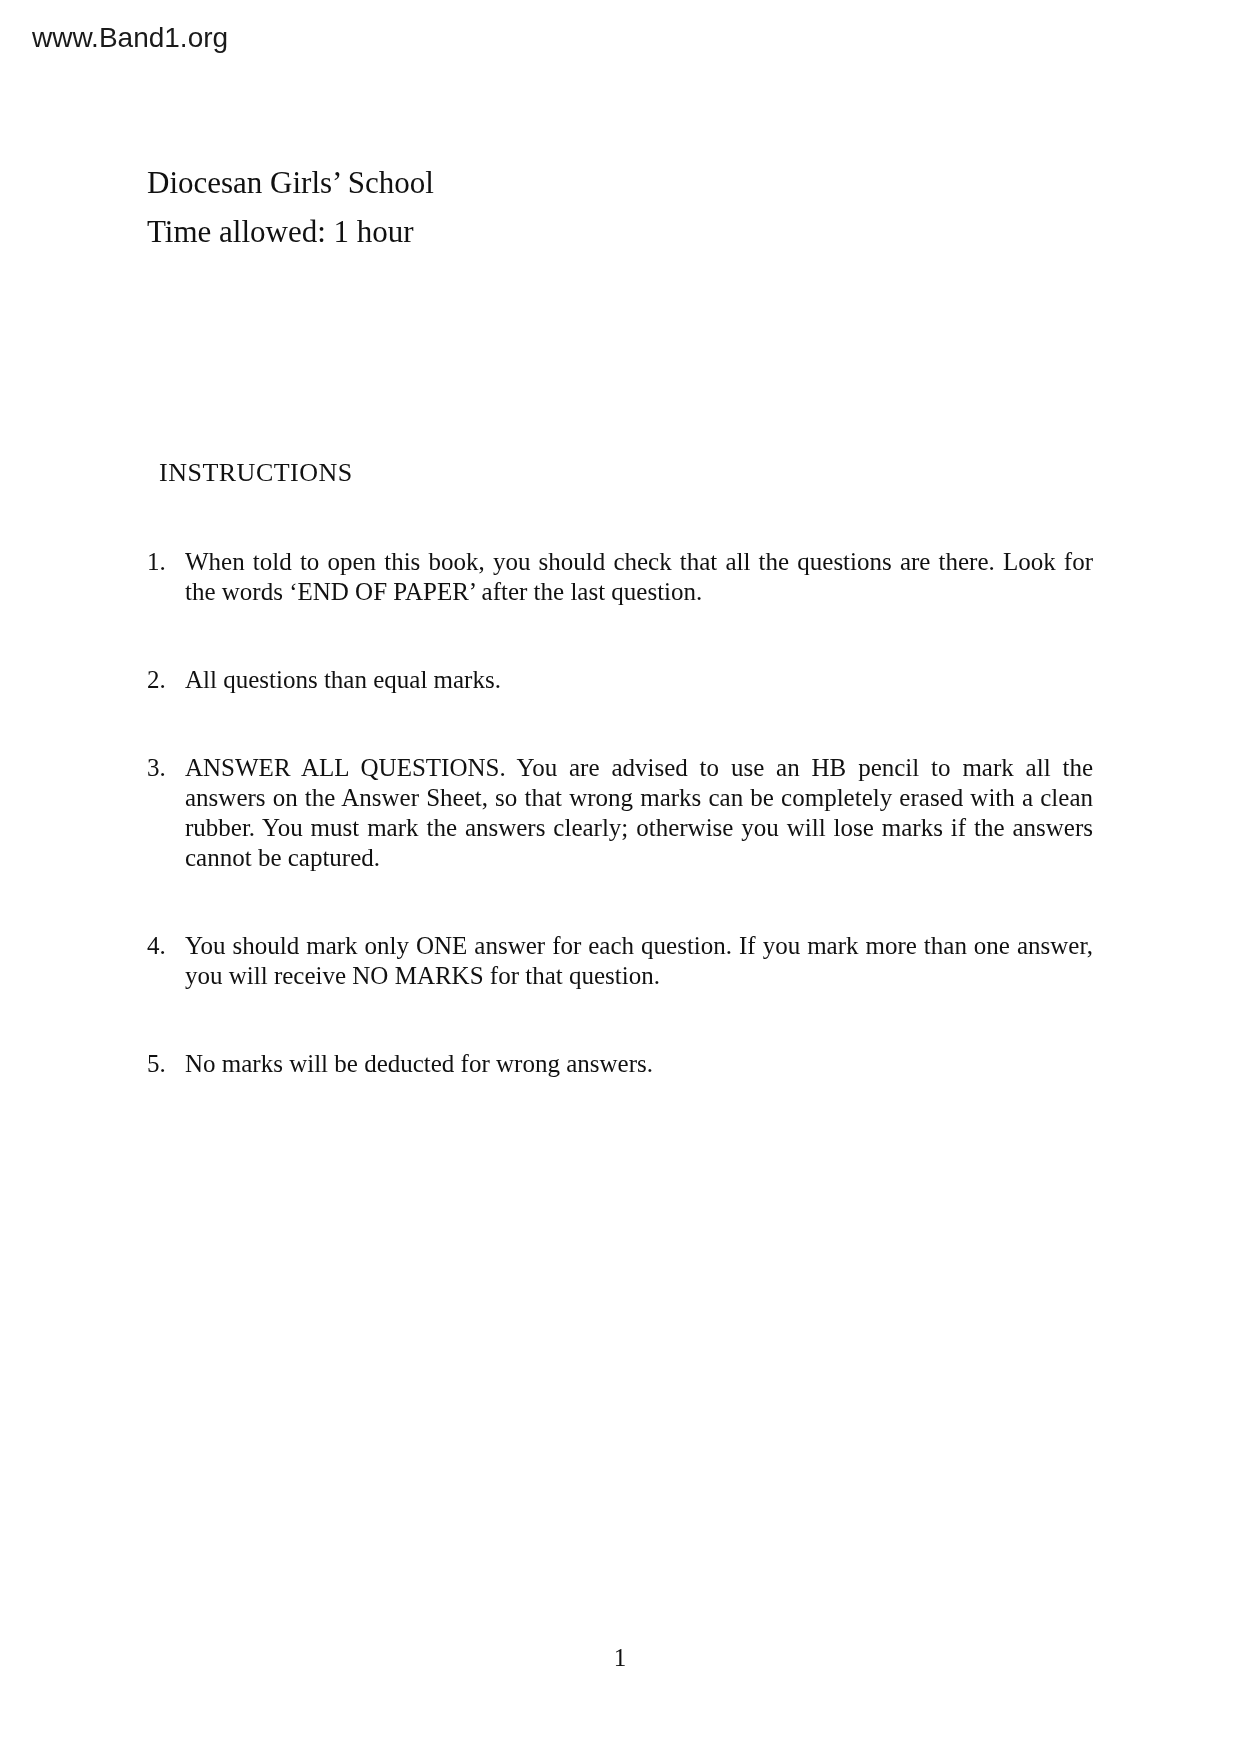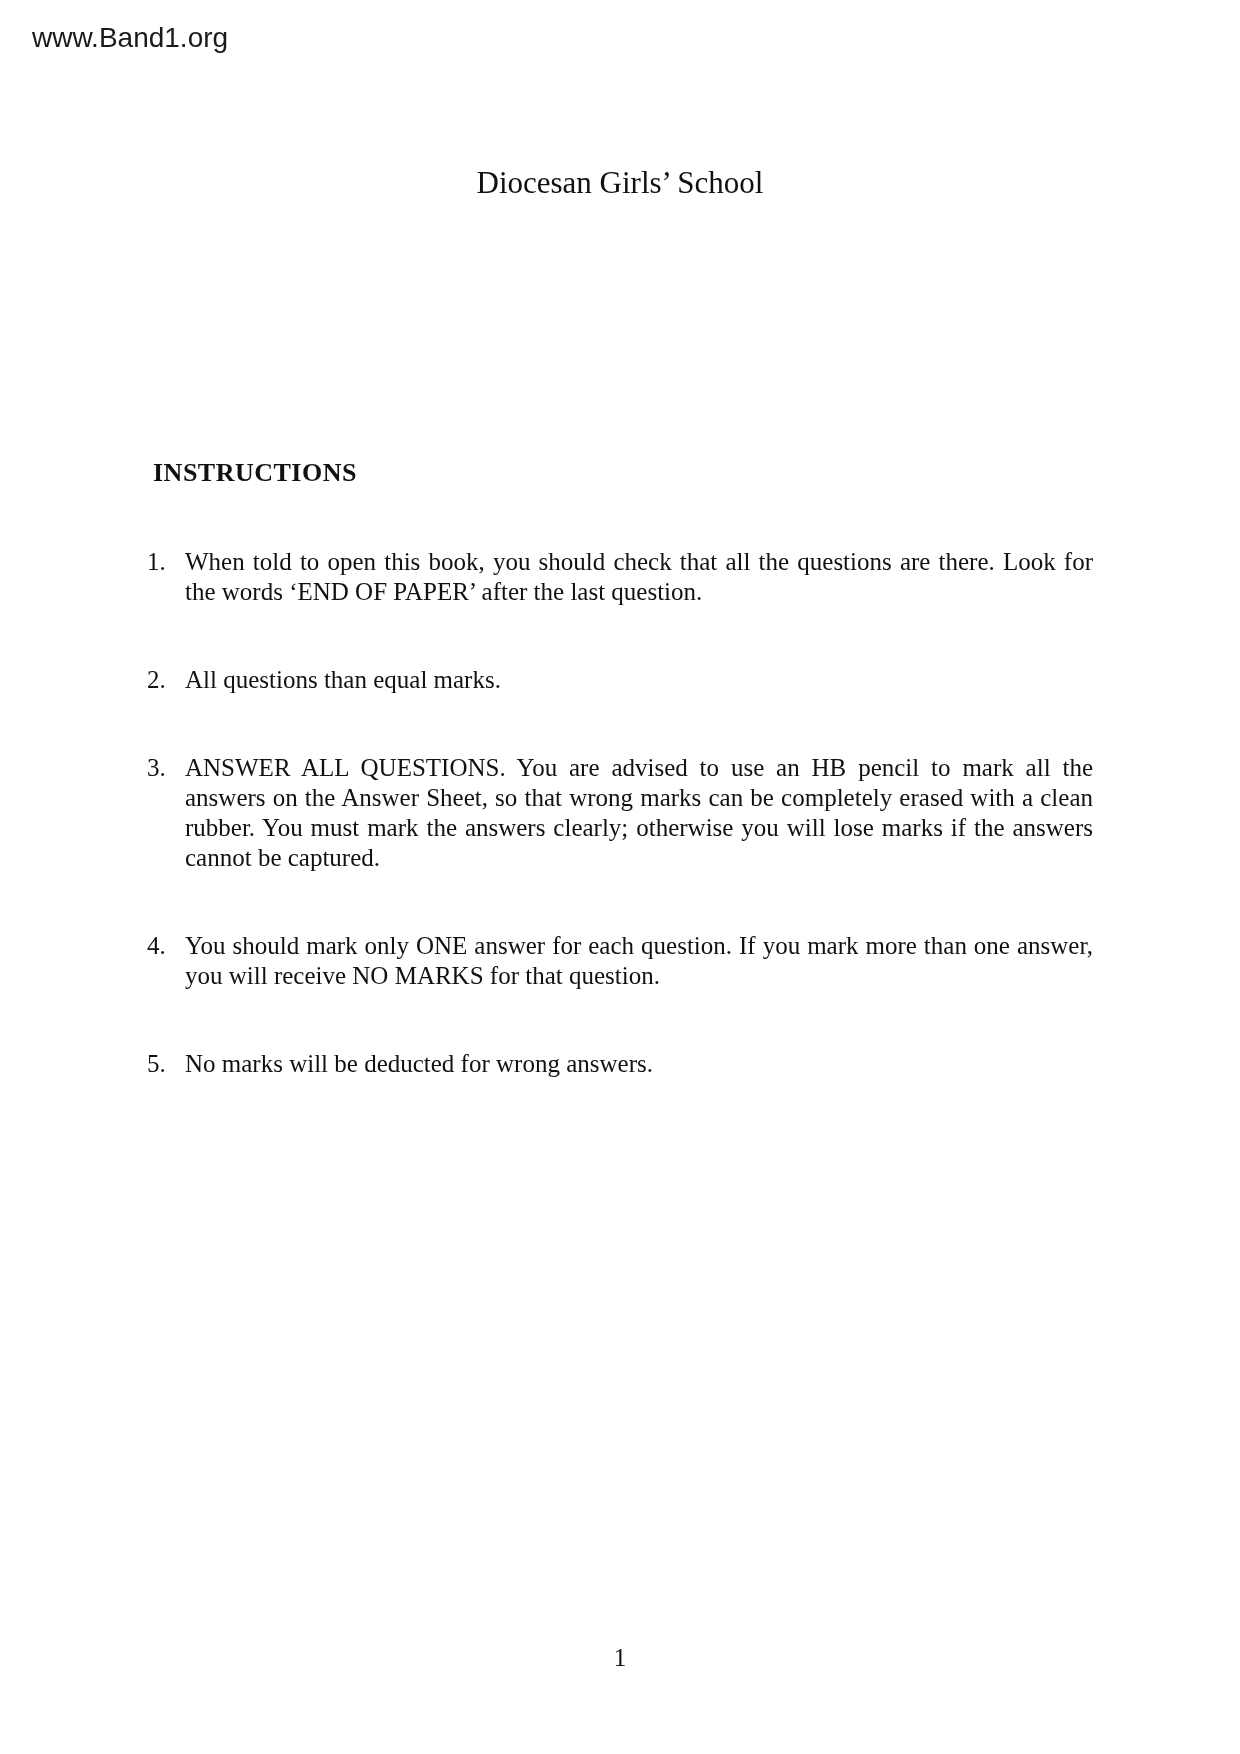--- a/index.html
+++ b/index.html
@@ -29,36 +29,35 @@
     position: absolute;
     left: 147px;
     top: 0;
     width: 946px;
   }
   .title-block {
     position: absolute;
     left: 0;
     top: 158px;
     width: 946px;
-    text-align: center;
   }
   .title-line {
     font-size: 31px;
     line-height: 49px;
     white-space: nowrap;
   }
   .title-line.bold {
     font-weight: bold;
   }
   .instructions-heading {
     position: absolute;
-    left: 6px;
+    left: 12px;
     top: 458px;
     font-size: 26px;
-    font-weight: bold;
+    font-weight: normal;
     letter-spacing: 0.5px;
   }
   .instructions-list {
     position: absolute;
     left: 0;
     top: 547px;
     width: 946px;
   }
   .instruction-item {
     display: flex;
@@ -87,20 +86,21 @@
 <body>
 
 <div class="page">
 
   <div class="watermark">www.Band1.org</div>
 
   <div class="content">
 
     <div class="title-block">
       <div class="title-line">Diocesan Girls’ School</div>
+      <div class="title-line">Time allowed: 1 hour</div>
     </div>
 
     <div class="instructions-heading">INSTRUCTIONS</div>
 
     <div class="instructions-list">
 
       <div class="instruction-item">
         <div class="instruction-number">1.</div>
         <div class="instruction-text">When told to open this book, you should check that all the questions are there. Look for the words ‘END OF PAPER’ after the last question.</div>
       </div>

